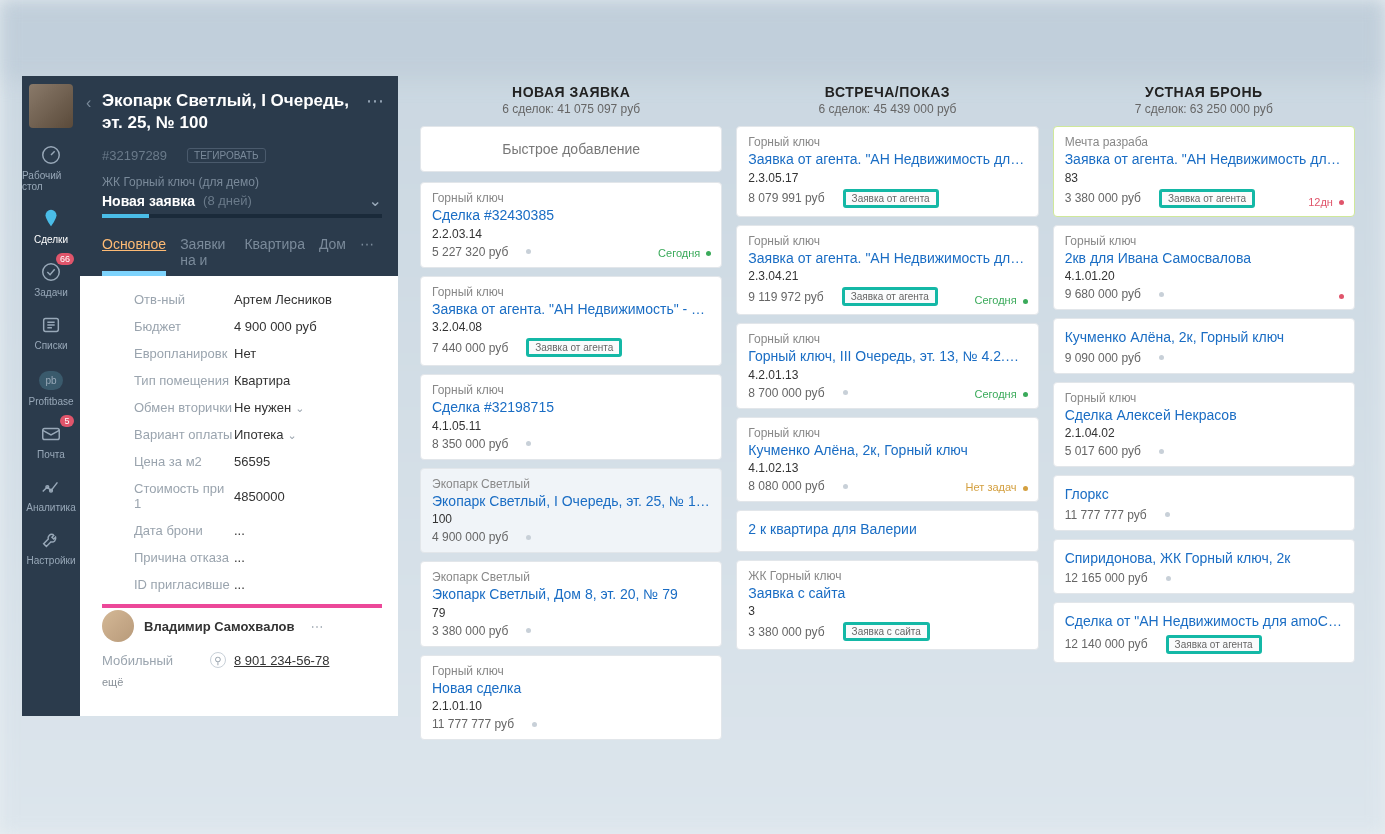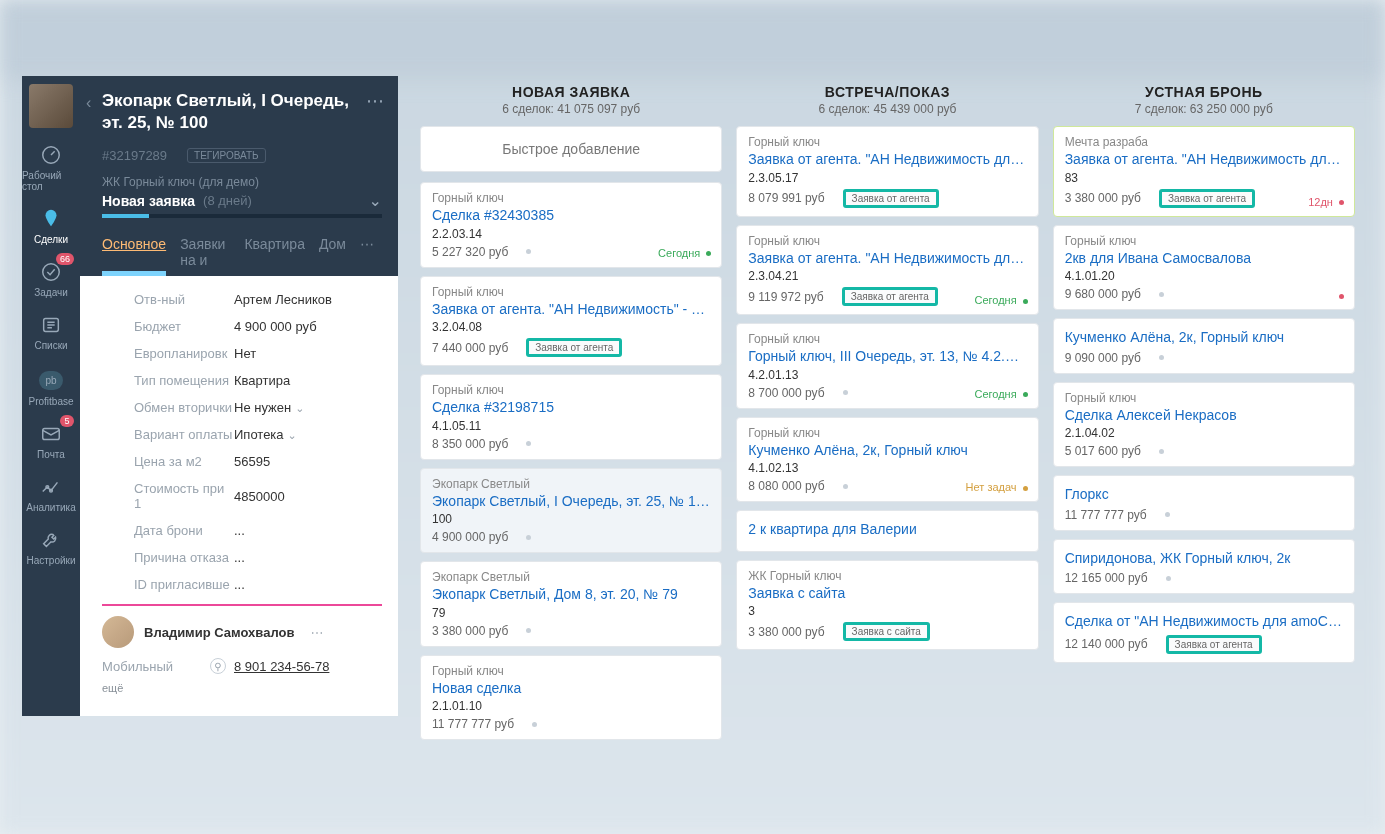--- a/index.html
+++ b/index.html
@@ -35,21 +35,21 @@
 .progress-seg.on { background: #4abde8; }
 .tabs { display: flex; gap: 14px; padding: 10px 22px 0; font-size: 14px; border-bottom: none; }
 .tab { color: #7a8a9a; cursor: pointer; padding-bottom: 8px; }
 .tab.active { color: #fdba74; border-bottom: 5px solid #7dd3fc; text-decoration: underline; }
 .tab-more { color: #7a8a9a; cursor: pointer; letter-spacing: 2px; }
 .fields { background: #fff; color: #333; flex: 1; overflow: auto; padding: 10px 16px 6px 22px; font-size: 13px; }
 .field-row { display: flex; padding: 6px 0; align-items: center; }
 .field-label { width: 100px; color: #9aa4ae; font-size: 13px; margin-left: 32px; }
 .field-value { flex: 1; color: #333; }
 .field-chevron { color: #9aa4ae; font-size: 11px; margin-left: 4px; }
-.contact-block { border-top: 2px solid #ec4899; padding-top: 10px; margin-top: 6px; }
+.contact-block { border-top: 4px solid #ec4899; padding-top: 2px; margin-top: 6px; }
 .contact-row { display: flex; align-items: center; gap: 10px; }
 .contact-avatar { width: 32px; height: 32px; border-radius: 50%; background: linear-gradient(135deg,#d4b896,#b89a7a); }
 .contact-name { font-weight: 600; color: #333; }
 .contact-dots { color: #9aa4ae; cursor: pointer; margin-left: 6px; letter-spacing: 2px; }
 .phone-row { display: flex; align-items: center; gap: 8px; margin-top: 10px; }
 .phone-label { width: 100px; color: #9aa4ae; }
 .phone-icon { width: 16px; height: 16px; border: 1px solid #c8d0d8; border-radius: 50%; display: flex; align-items: center; justify-content: center; color: #9aa4ae; font-size: 10px; }
 .phone-value { color: #333; text-decoration: underline; cursor: pointer; }
 .more-link { font-size: 11px; color: #889098; cursor: pointer; margin-top: 8px; display: inline-block; }
 

